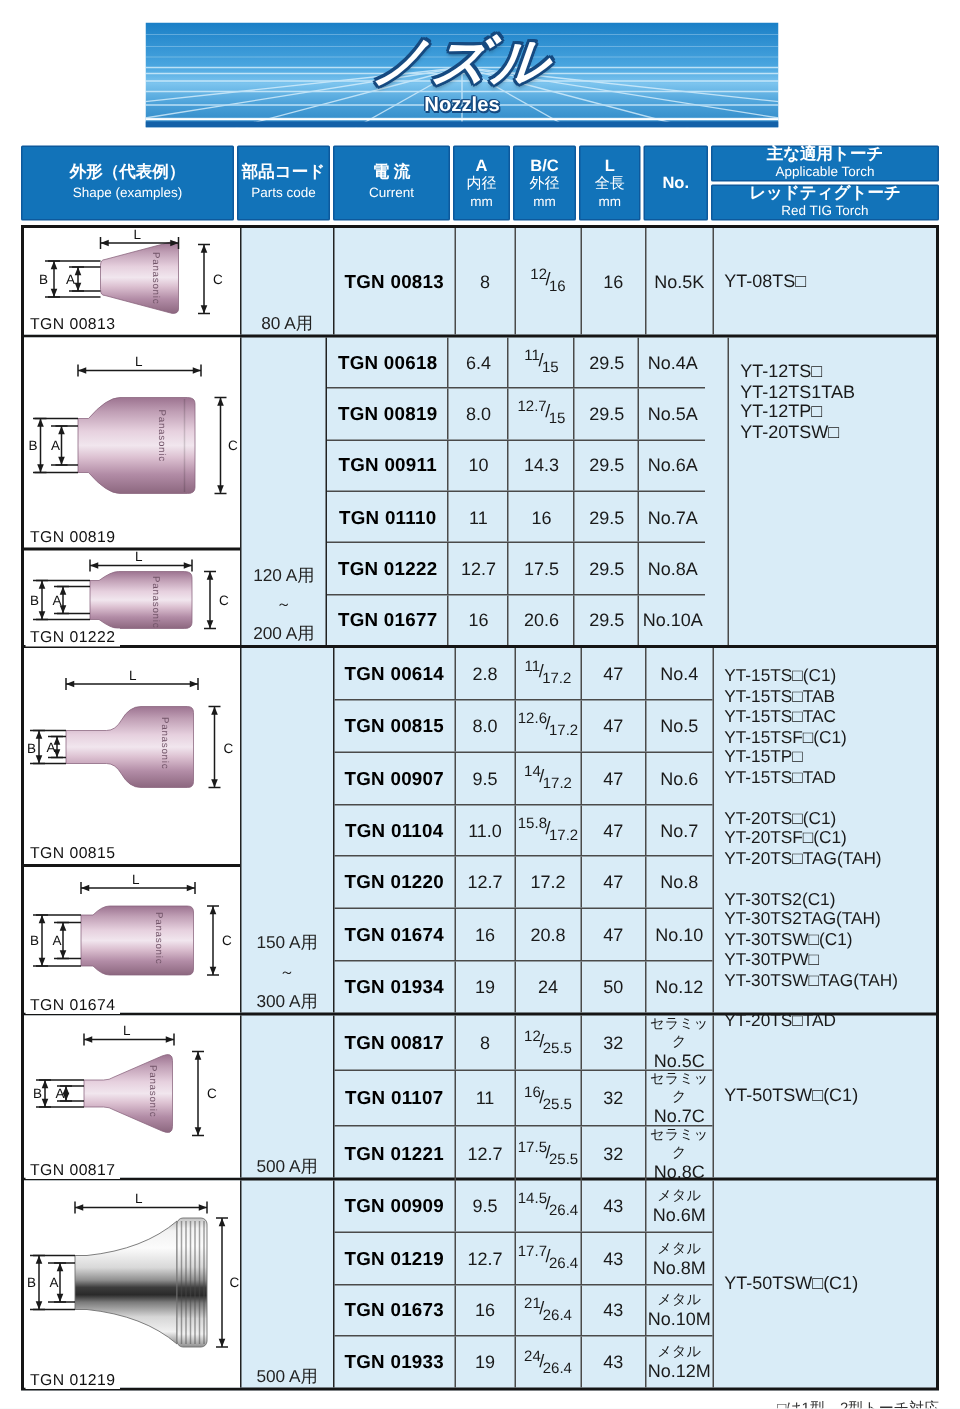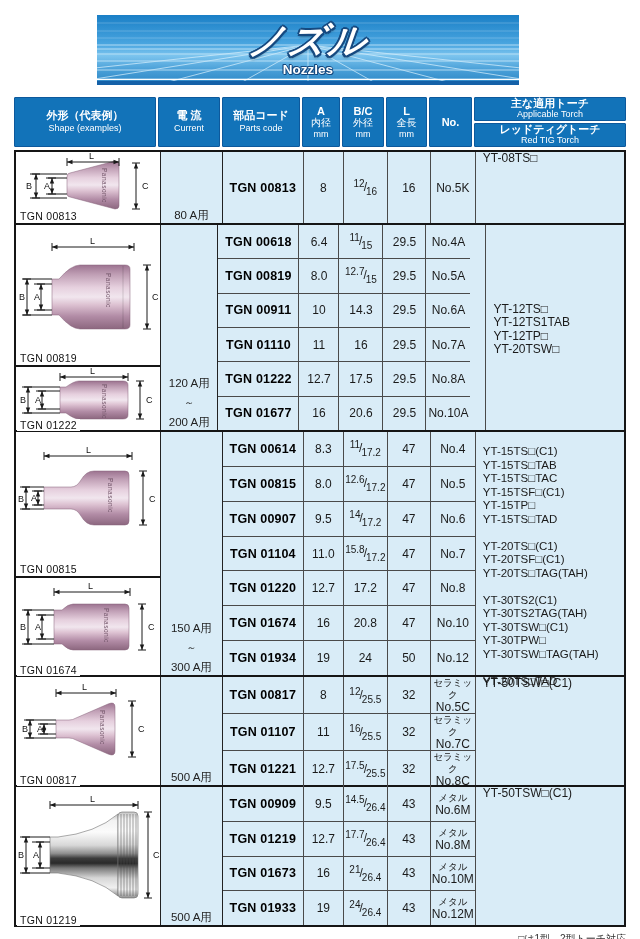--- a/index.html
+++ b/index.html
@@ -50,22 +50,22 @@
   .cur-tilde { font-size:10px; }
   .col-mid { width:252px; display:flex; flex-direction:column; }
   .mrow { flex:1; display:grid; grid-template-columns:80px 40px 44px 43px 45px; }
   .mrow + .mrow { border-top:1px solid #4a4a4a; }
   .mcell { display:flex; align-items:center; justify-content:center; font-size:12px;
            color:#1a1a1a; border-left:1px solid #4a4a4a; text-align:center; }
   .mcell.parts { border-left:none; font-weight:bold; font-size:12.5px; color:#000; letter-spacing:.2px; }
   .mcell.no-cell { flex-direction:column; line-height:12px;text-align:center; }
   .no-small { font-size:9.5px; }
   .col-torch { width:152px; border-left:1px solid #4a4a4a; display:flex; flex-direction:column; color:#1a1a1a; }
-  .t-center { }
-  .t-spread { justify-content:center; padding:16px 0 12px;margin-left:15px; }
+  .t-center { justify-content:center; }
+  .t-spread { justify-content:flex-start; padding:16px 0 12px;margin-left:15px; }
   .t-list { justify-content:flex-start; padding-top:13px; }
   .torch-line { padding-left:7px; font-size:11.5px; line-height:13.5px; min-height:13.5px; white-space:nowrap; }
   .t-center .torch-line, .t-spread .torch-line { font-size:12px; }
 
   .frac { white-space:nowrap; }
   .fn { font-size:10px; vertical-align:4px; }
   .fs { font-size:12px; margin:0 -1px; }
   .fd { font-size:10px; vertical-align:-4px; }
 
   .footnote { width:612px; margin:5px 0 0 14px; text-align:right; font-size:10px; color:#333; }
@@ -122,26 +122,26 @@
     <div class="banner-sub">Nozzles</div>
   </div>
 
   <div class="tbl">
     <div class="thead">
       <div class="hbox">
         <div class="jp">外形（代表例）</div>
         <div class="en">Shape (examples)</div>
       </div>
       <div class="hbox">
+        <div class="jp">部品コード</div>
+        <div class="en">Parts code</div>
+      </div>
+      <div class="hbox">
         <div class="jp">電 流</div>
         <div class="en">Current</div>
-      </div>
-      <div class="hbox">
-        <div class="jp">部品コード</div>
-        <div class="en">Parts code</div>
       </div>
       <div class="hbox">
         <div class="l1">A</div>
         <div class="l2">内径</div>
         <div class="l3">mm</div>
       </div>
       <div class="hbox">
         <div class="l1">B/C</div>
         <div class="l2">外径</div>
         <div class="l3">mm</div>
@@ -485,21 +485,21 @@
               </svg><div class="caption">TGN 01674</div></div>
           </div>
           <div class="col-current">
             <div>150 A用</div>
             <div class="cur-tilde">～</div>
             <div>300 A用</div>
           </div>
           <div class="col-mid">
             <div class="mrow">
               <div class="mcell parts">TGN 00614</div>
-              <div class="mcell">8.3</div>
+              <div class="mcell">2.8</div>
               <div class="mcell">
                 <span class="frac"><span class="fn">11</span><span class="fs">/</span><span class="fd">17.2</span></span>
               </div>
               <div class="mcell">47</div>
               <div class="mcell no-cell">
                 <div>No.4</div>
               </div>
             </div>
             <div class="mrow">
               <div class="mcell parts">TGN 00815</div>

